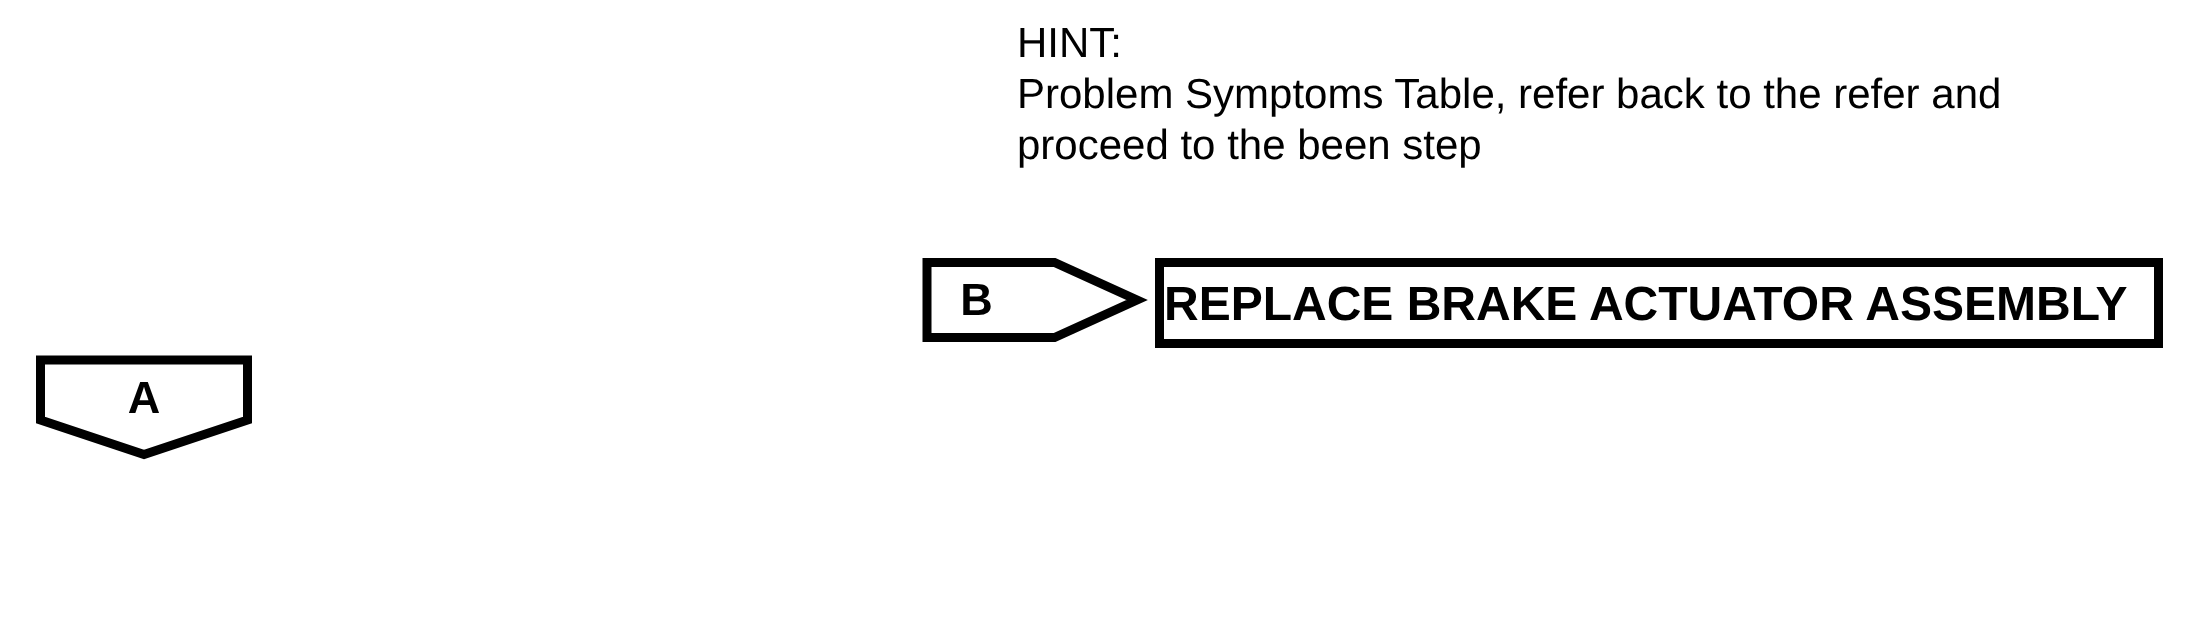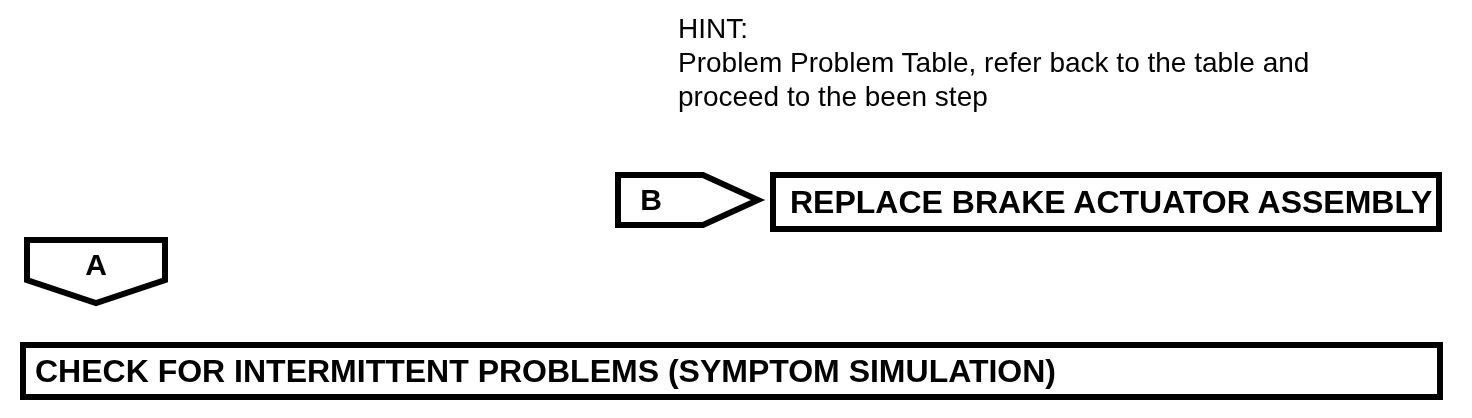--- a/index.html
+++ b/index.html
@@ -54,52 +54,48 @@
     font-weight: bold;
     font-size: 32px;
     white-space: nowrap;
     overflow: hidden;
   }
   .replace-box {
     left: 770px;
     top: 172px;
     width: 672px;
     height: 60px;
-    padding-left: 14px;
   }
   .check-box {
     left: 20px;
     top: 342px;
     width: 1423px;
     height: 58px;
     padding-left: 9px;
   }
 </style>
 </head>
 <body>
 
 <div class="canvas">
 
   <div class="hint">
     <div>HINT:</div>
-    <div>Problem Problem Table, refer back to the table and</div>
+    <div>Problem Symptoms Table, refer back to the refer and</div>
     <div>proceed to the been step</div>
   </div>
 
   <svg class="connector connector-b" width="146" height="56" viewBox="0 0 146 56">
     <polygon class="connector-shape" points="3,3 88,3 143,28 88,53 3,53"></polygon>
     <text class="connector-label" x="36" y="38">B</text>
   </svg>
 
   <div class="action-box replace-box">
     <span>REPLACE BRAKE ACTUATOR ASSEMBLY</span>
   </div>
 
   <svg class="connector connector-a" width="144" height="70" viewBox="0 0 144 70">
     <polygon class="connector-shape" points="3,3 141,3 141,43 72,66 3,43"></polygon>
     <text class="connector-label" x="72" y="38">A</text>
   </svg>
 
-  <div class="action-box check-box">
-    <span>CHECK FOR INTERMITTENT PROBLEMS (SYMPTOM SIMULATION)</span>
-  </div>
 
 </div>
 
 </body></html>

